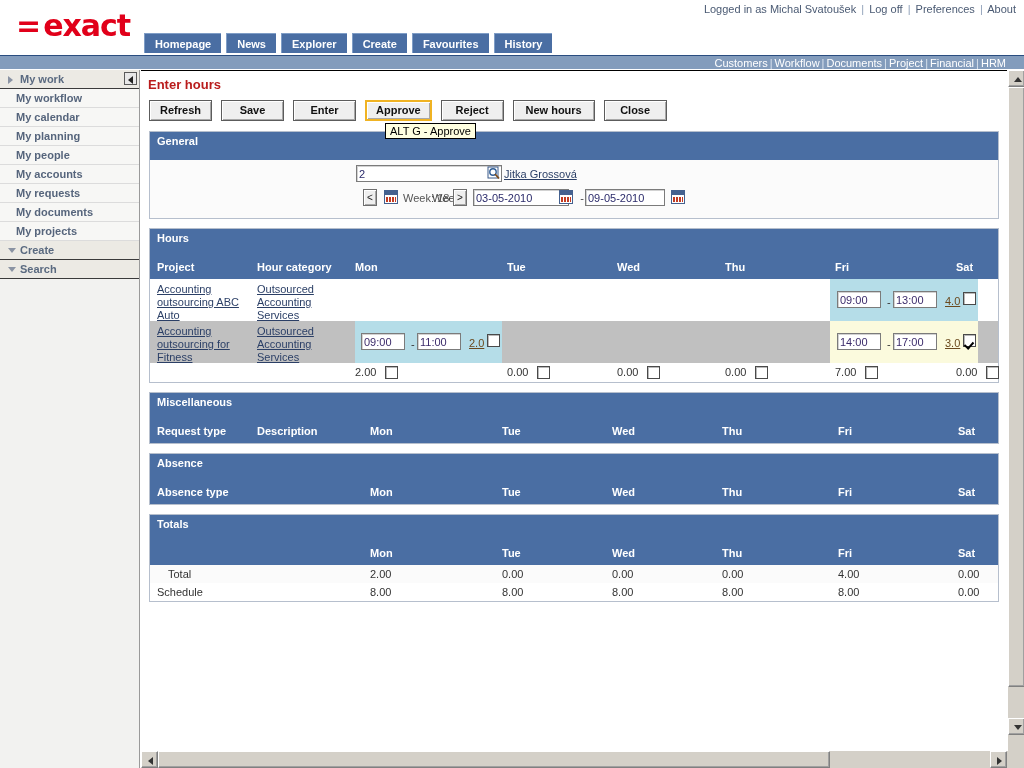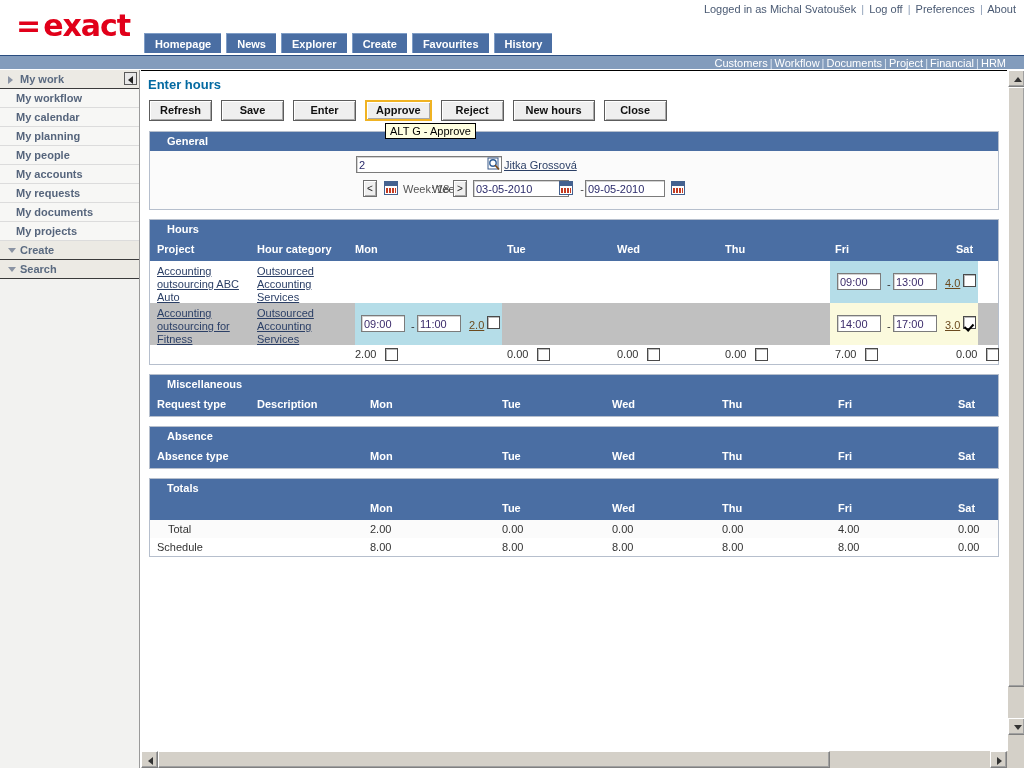--- a/index.html
+++ b/index.html
@@ -99,21 +99,21 @@
   
   .main {
     position: absolute; left: 141px; top: 70px;
     width: 866px; height: 680px;
     background: #ffffff;
     border-top: 1px solid #000000;
     overflow: hidden;
   }
   .page-title {
     margin: 6px 0 0 7px;
-    font-size: 13px; font-weight: bold; color: #0369a1;
+    font-size: 13px; font-weight: bold; color: #b91c1c;
   }
 
   
   .toolbar { position: relative; margin: 8px 0 0 8px; height: 22px; }
   .tbtn {
     display: inline-block; height: 21px; line-height: 19px;
     min-width: 63px; padding: 0 9px; margin-right: 9px;
     background: #efefef;
     border: 1px solid #5c5c5c;
     box-shadow: inset 1px 1px 0 #ffffff, inset -1px -1px 0 #a8a8a8;
@@ -126,21 +126,21 @@
     background: #ffffe1; border: 1px solid #000000;
     font-size: 11px; color: #000000;
     padding: 1px 4px; white-space: nowrap; z-index: 40;
   }
 
   
   .block { margin: 9px 8px 0 8px; border: 1px solid #b6bfcd; }
   .block-hdr {
     background: #4a6ea3; color: #ffffff;
     font-size: 11px; font-weight: bold;
-    height: 19px; line-height: 19px; padding-left: 17px;
+    height: 28px; line-height: 19px; padding-left: 7px;
   }
   .col-hdr {
     background: #4a6ea3; color: #ffffff;
     font-size: 11px; font-weight: bold;
     height: 22px; position: relative;
   }
   .col-hdr span { position: absolute; top: 4px; }
   .gen-body { background: #fbfbfb; padding: 4px 0 6px 0; }
 
   .field-row { position: relative; height: 24px; }

